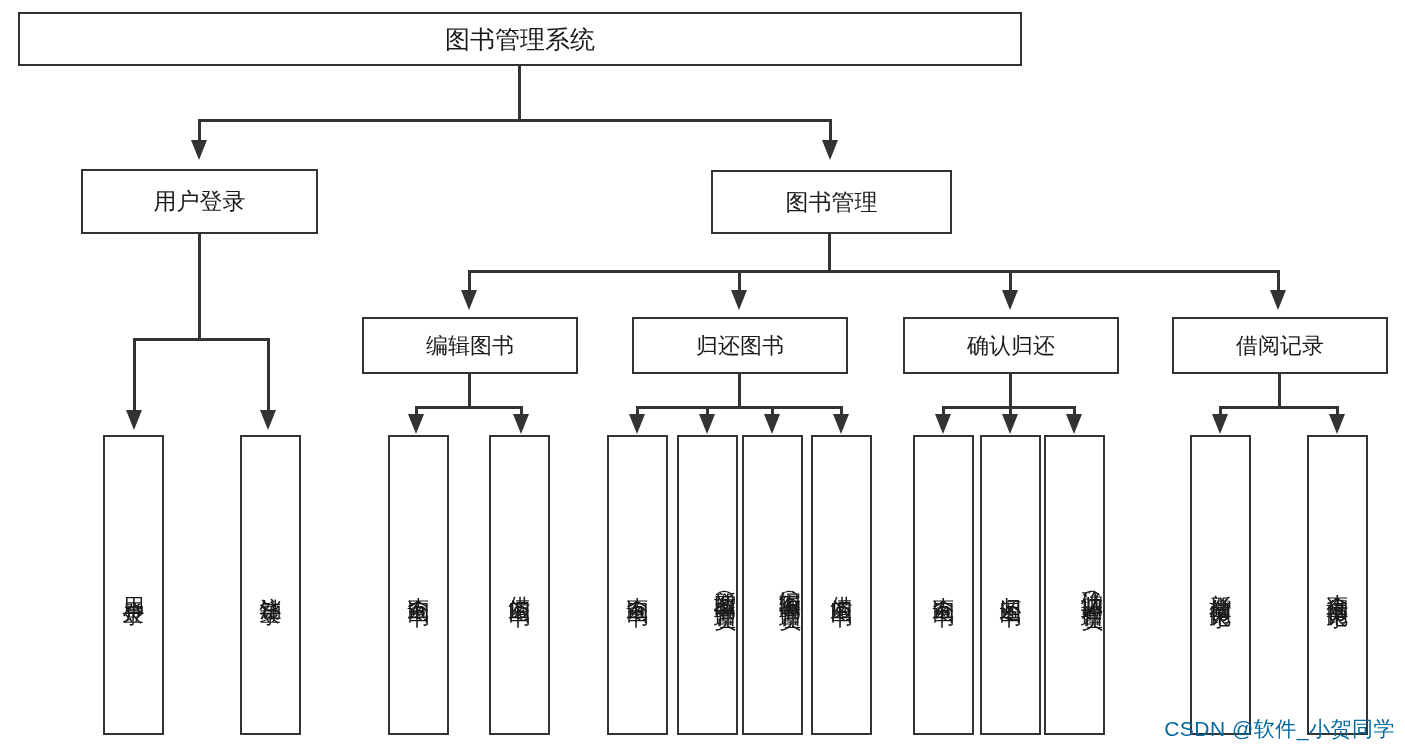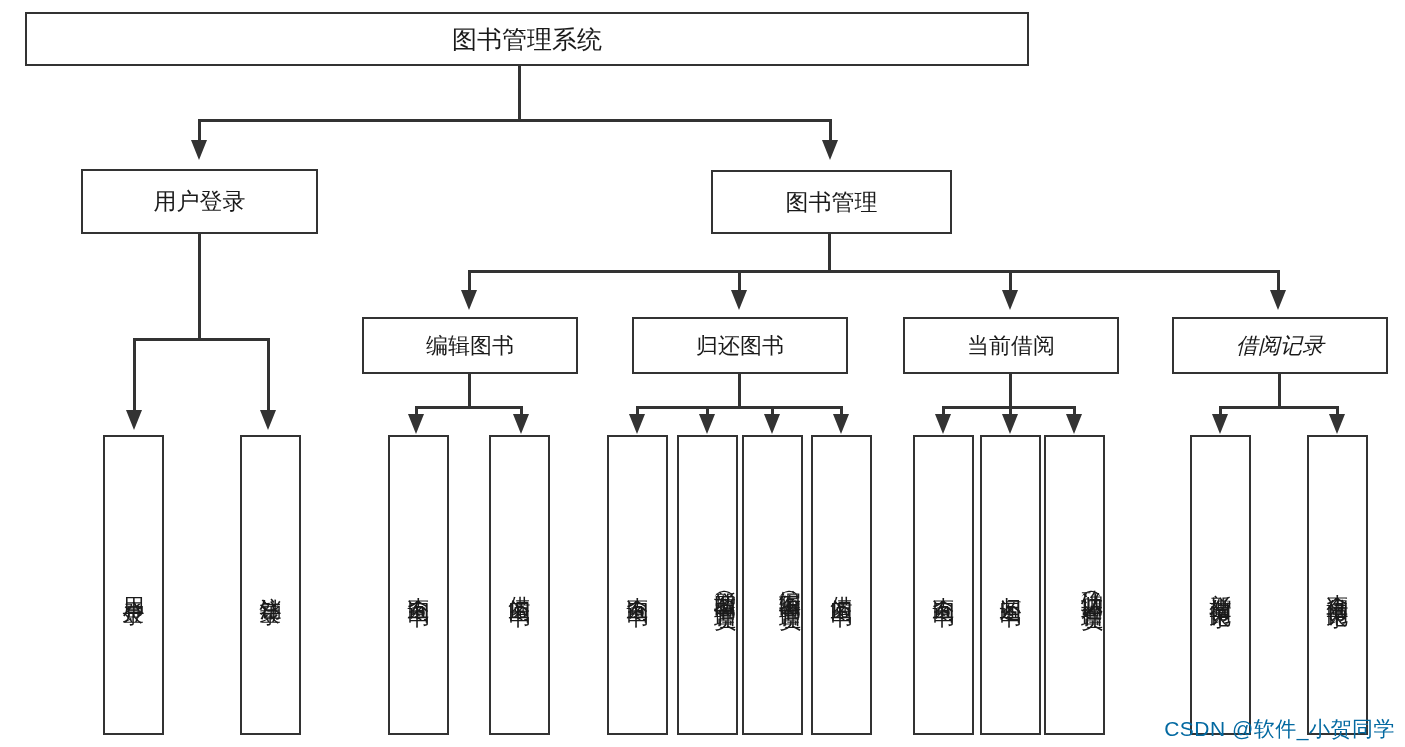--- a/index.html
+++ b/index.html
@@ -79,21 +79,21 @@
     letter-spacing: 0.5px;
     white-space: nowrap;
     pointer-events: none;
   }
 </style>
 </head>
 <body>
 
 <div id="canvas">
 
-  <div class="node root" style="left:25px; top:12px; width:1004px; height:54px;">图书管理系统</div>
+  <div class="node root" style="left:18px; top:12px; width:1004px; height:54px;">图书管理系统</div>
 
   <div class="vline" style="left:518px; top:66px; width:3px; height:53px;"></div>
 
   <div class="hline" style="left:198px; top:119px; width:634px; height:3px;"></div>
 
   <div class="vline" style="left:198px; top:119px; width:3px; height:24px;"></div>
   <div class="arrow" style="left:191px; top:140px;"></div>
 
   <div class="vline" style="left:829px; top:119px; width:3px; height:24px;"></div>
   <div class="arrow" style="left:822px; top:140px;"></div>
@@ -115,22 +115,22 @@
   <div class="arrow" style="left:461px; top:290px;"></div>
   <div class="vline" style="left:738px; top:270px; width:3px; height:22px;"></div>
   <div class="arrow" style="left:731px; top:290px;"></div>
   <div class="vline" style="left:1009px; top:270px; width:3px; height:22px;"></div>
   <div class="arrow" style="left:1002px; top:290px;"></div>
   <div class="vline" style="left:1277px; top:270px; width:3px; height:22px;"></div>
   <div class="arrow" style="left:1270px; top:290px;"></div>
 
   <div class="node lvl3" style="left:362px; top:317px; width:216px; height:57px;">编辑图书</div>
   <div class="node lvl3" style="left:632px; top:317px; width:216px; height:57px;">归还图书</div>
-  <div class="node lvl3" style="left:903px; top:317px; width:216px; height:57px;">当前借阅</div>
-  <div class="node lvl3" style="left:1172px; top:317px; width:216px; height:57px;font-style:italic;">借阅记录</div>
+  <div class="node lvl3" style="left:903px; top:317px; width:216px; height:57px;">确认归还</div>
+  <div class="node lvl3" style="left:1172px; top:317px; width:216px; height:57px;">借阅记录</div>
 
   <div class="vline" style="left:468px; top:374px; width:3px; height:32px;"></div>
   <div class="hline" style="left:415px; top:406px; width:108px; height:3px;"></div>
   <div class="vline" style="left:415px; top:406px; width:3px; height:14px;"></div>
   <div class="arrow" style="left:408px; top:414px;"></div>
   <div class="vline" style="left:520px; top:406px; width:3px; height:14px;"></div>
   <div class="arrow" style="left:513px; top:414px;"></div>
 
   <div class="vline" style="left:738px; top:374px; width:3px; height:32px;"></div>
   <div class="hline" style="left:636px; top:406px; width:207px; height:3px;"></div>

